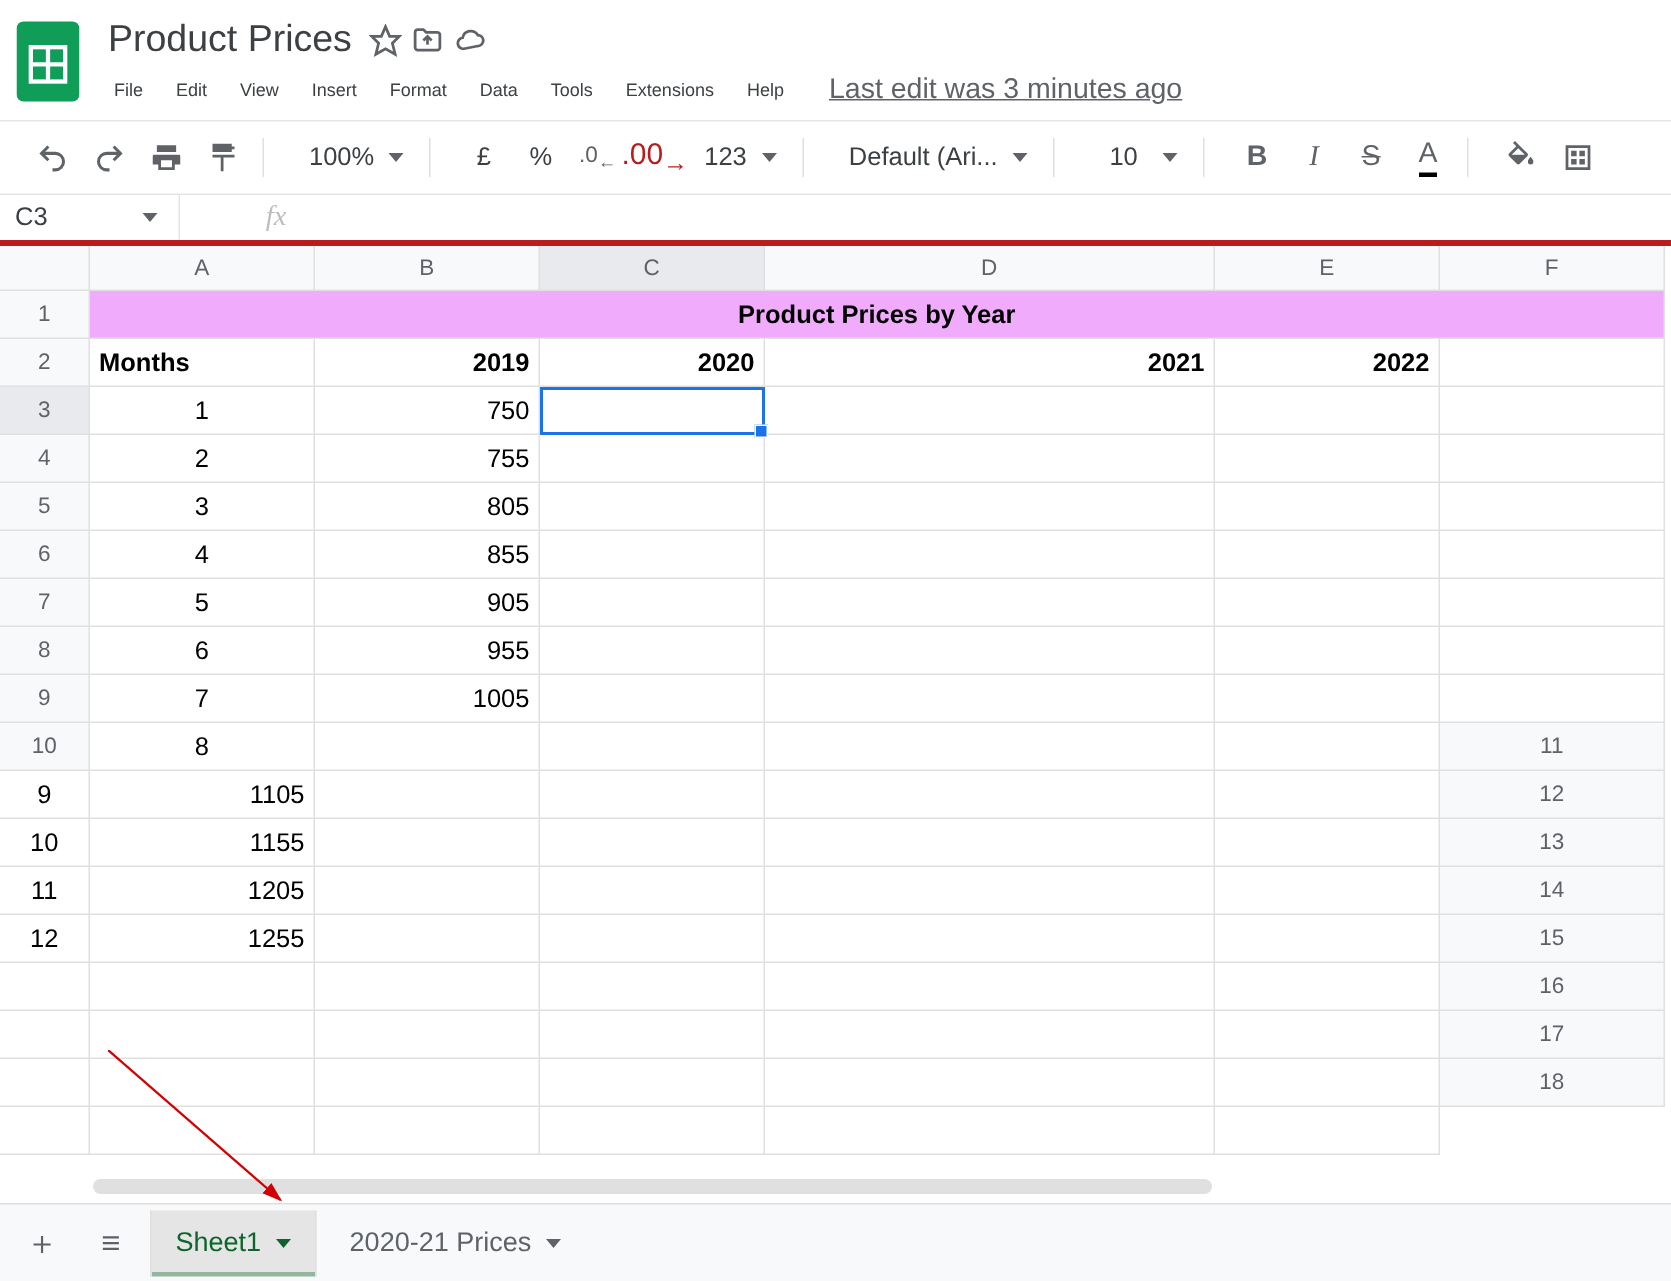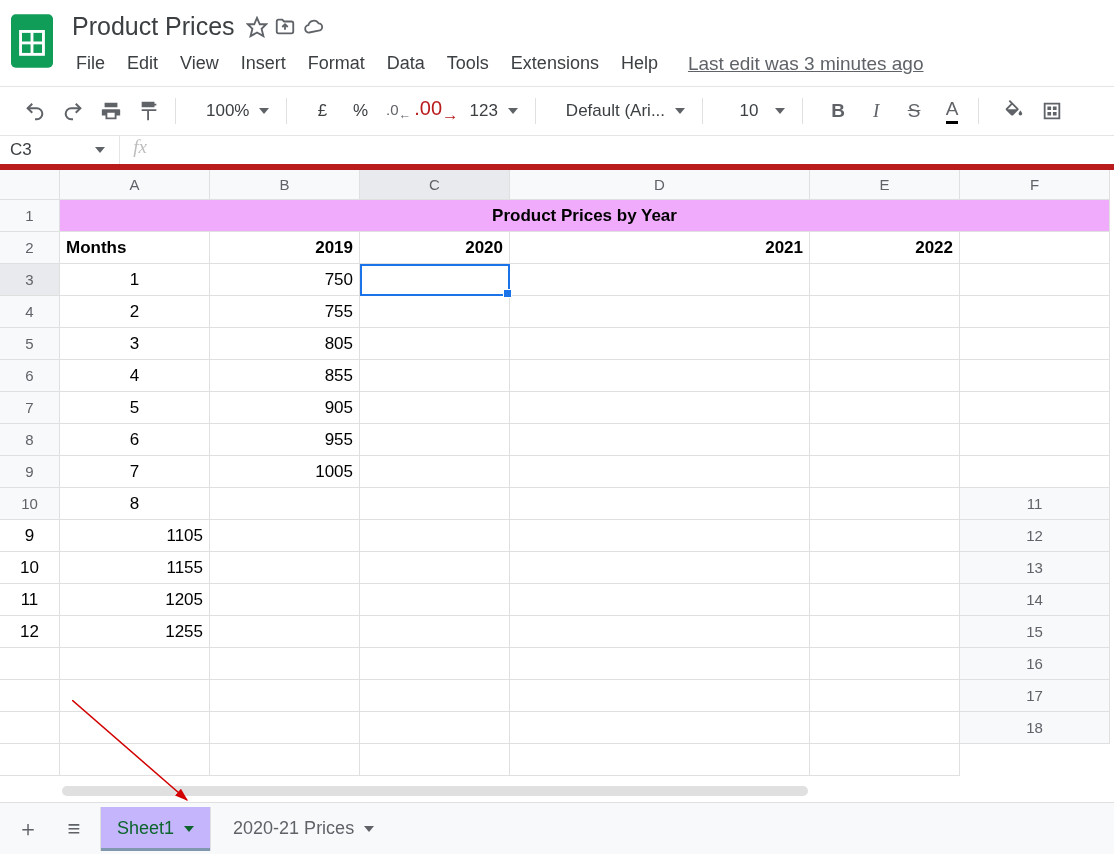--- a/index.html
+++ b/index.html
@@ -7,36 +7,36 @@
 
 
 .header { display: flex; align-items: flex-start; padding: 10px 8px 0 8px; }
 .logo { width: 48px; height: 62px; display: flex; align-items: center; justify-content: center; margin-right: 10px; flex-shrink: 0; }
 .logo svg { width: 42px; height: 56px; }
 .title-area { flex: 1; }
 .title-row { display: flex; align-items: center; gap: 4px; }
 .doc-title { font-size: 25px; color: #3c4043; padding: 2px 6px; }
 .title-icon { width: 24px; height: 24px; color: #5f6368; display: flex; align-items: center; justify-content: center; cursor: pointer; }
 .menu-row { display: flex; align-items: center; gap: 2px; padding-top: 6px; }
-.menu-item { font-size: 18px; color: #3c4043; padding: 4px 10px; cursor: pointer; border-radius: 4px; }
+.menu-item { font-size: 12px; color: #3c4043; padding: 4px 10px; cursor: pointer; border-radius: 4px; }
 .last-edit { font-size: 19px; color: #5f6368; text-decoration: underline; margin-left: 18px; cursor: pointer; }
 
 
 .toolbar { display: flex; align-items: center; border-bottom: 1px solid #e5e5e5; border-top: 1px solid #e5e5e5; margin-top: 8px; height: 50px; padding: 0 8px; gap: 8px; }
 .tb-group { display: flex; gap: 8px; padding: 0 12px; position: relative; }
 .tb-group::after { content: ""; position: absolute; right: 0; top: 50%; transform: translateY(-50%); width: 1px; height: 26px; background: #e0e0e0; }
 .tb-group:last-child::after { display: none; }
 .tb-btn { width: 30px; height: 30px; display: flex; align-items: center; justify-content: center; color: #5f6368; cursor: pointer; border-radius: 4px; }
 .tb-text { font-size: 17px; color: #3c4043; padding: 0 4px; cursor: pointer; }
 .tb-drop { display: flex; align-items: center; gap: 6px; cursor: pointer; padding: 0 6px; }
 .tb-drop .caret { width: 0; height: 0; border-left: 5px solid transparent; border-right: 5px solid transparent; border-top: 6px solid #5f6368; }
 .font-name { max-width: 110px; overflow: hidden; text-overflow: ellipsis; white-space: nowrap; }
 
 
-.formula-bar { display: flex; align-items: flex-start; border-bottom: 6px solid #b91c1c; height: 34px; }
+.formula-bar { display: flex; align-items: center; border-bottom: 4px solid #b91c1c; height: 34px; gap: 44px; }
 .name-box { width: 120px; display: flex; align-items: center; padding: 0 10px; font-size: 17px; color: #3c4043; border-right: 1px solid #e5e5e5; height: 100%; position: relative; }
 .name-box .caret { position: absolute; right: 14px; width: 0; height: 0; border-left: 5px solid transparent; border-right: 5px solid transparent; border-top: 6px solid #5f6368; }
 .fx { width: 40px; display: flex; align-items: center; justify-content: center; font-style: italic; color: #bdbdbd; font-size: 19px; font-family: serif; }
 .formula-input { flex: 1; height: 100%; font-size: 16px; color: #3c4043; padding: 0 8px; }
 
 
 .grid-area { position: relative; overflow: hidden; }
 .grid { display: grid; grid-template-columns: 60px 150px 150px 150px 300px 150px 150px; font-size: 17px; color: #000; }
 .colhdr, .rowhdr, .corner { background: #f8f9fa; display: flex; align-items: center; justify-content: center; color: #5f6368; font-size: 15px; border-right: 1px solid #e0e0e0; border-bottom: 1px solid #e0e0e0; height: 30px; }
 .rowhdr { height: 32px; }
@@ -48,21 +48,21 @@
 .title-merge { grid-column: 2 / span 6; }
 .selected-cell { border: 2px solid #1a73e8 !important; z-index: 5; }
 .selected-cell::after { content: ""; position: absolute; right: -4px; bottom: -4px; width: 7px; height: 7px; background: #1a73e8; border: 1px solid #fff; }
 .hdr-highlight { background: #e8eaed !important; }
 .text-color-underline { border-bottom: 3px solid #000; padding-bottom: 1px; }
 
 
 .sheet-tabs { position: absolute; bottom: 0; left: 0; right: 0; height: 52px; border-top: 1px solid #e0e0e0; background: #f8f9fa; display: flex; align-items: center; padding: 0 8px; gap: 6px; }
 .tab-btn { width: 40px; height: 40px; display: flex; align-items: center; justify-content: center; color: #5f6368; cursor: pointer; border-radius: 4px; font-size: 22px; }
 .tab { height: 44px; display: flex; align-items: center; padding: 0 16px; gap: 10px; cursor: pointer; font-size: 18px; border-radius: 0; }
-.tab.active { background: #c4b5fd; color: #0d652d; font-weight: 500; box-shadow: inset 0 -3px 0 #0d652d60; border-left: 1px solid #e0e0e0; border-right: 1px solid #e0e0e0; }
+.tab.active { background: #e5e5e5; color: #0d652d; font-weight: 500; box-shadow: inset 0 -3px 0 #0d652d60; border-left: 1px solid #e0e0e0; border-right: 1px solid #e0e0e0; }
 .tab.inactive { color: #5f6368; }
 .tab .caret { width: 0; height: 0; border-left: 5px solid transparent; border-right: 5px solid transparent; border-top: 6px solid currentColor; }
 
 
 .hscroll { position: absolute; left: 62px; right: 16px; bottom: 56px; height: 14px; background: transparent; }
 .hscroll-thumb { position: absolute; left: 0; width: 72%; height: 10px; background: #e0e0e0; border-radius: 6px; top: 2px; }
 
 
 .annotation-arrow { position: absolute; pointer-events: none; z-index: 50; }
 

